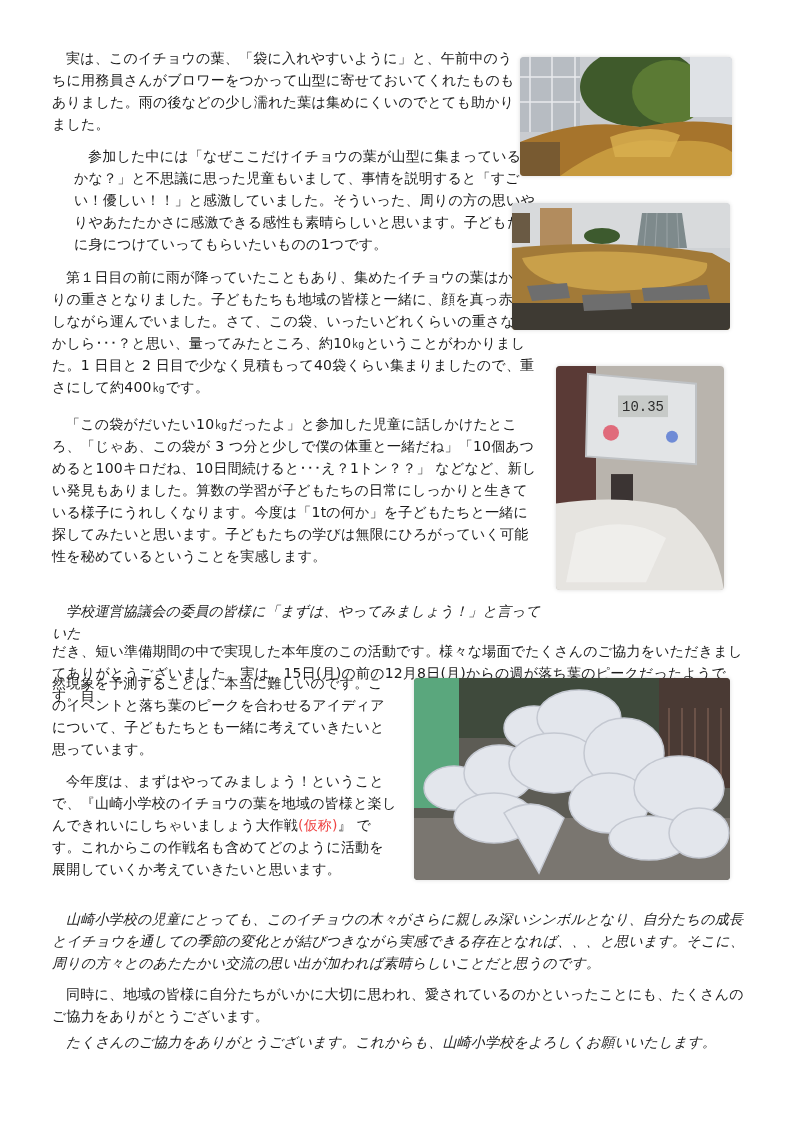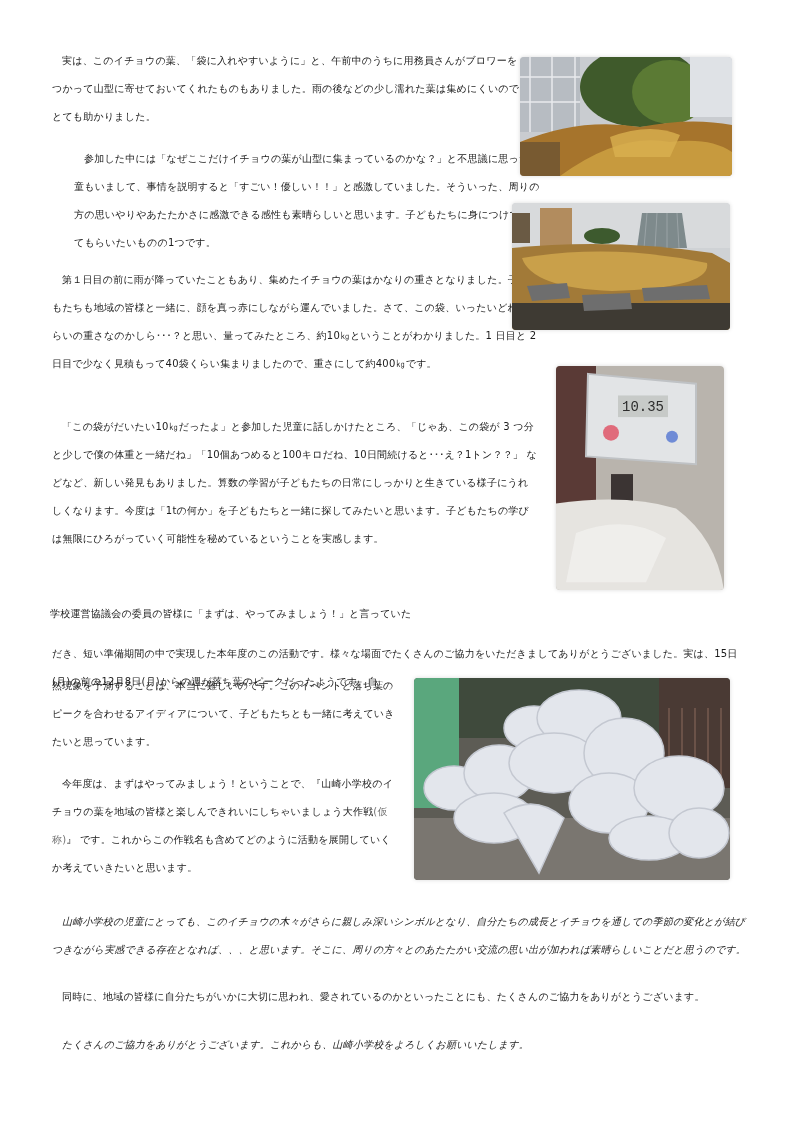--- a/index.html
+++ b/index.html
@@ -1,21 +1,21 @@
 <!DOCTYPE html>
 <html><head>
 <meta charset="utf-8">
 <style>
   html, body { margin:0; padding:0; background:#ffffff; }
   body { width:794px; height:1123px; position:relative; overflow:hidden;
          font-family:"DejaVu Sans", "Liberation Sans", sans-serif; color:#1a1a1a; }
-  .para { position:absolute; font-size:10px; line-height:28px; letter-spacing:0.2px; margin:0; }
+  .para { position:absolute; font-size:14px; line-height:22px; letter-spacing:0.2px; margin:0; }
   .para p { margin:0; text-indent:1em; }
   .para p.cont { text-indent:0; }
-  .red { color:#737373;margin-top:20px; }
+  .red { color:#ef4444;margin-top:20px; }
   .photo { position:absolute; overflow:hidden; border-radius:4px;
            box-shadow:0 0 8px 4px rgba(255,255,255,0.9) inset, 0 0 4px rgba(0,0,0,0.15); }
   .photo svg { display:block; width:100%; height:100%; }
 </style>
 </head>
 <body>
 
 <div class="para" style="left:52px; top:47px; width:470px;">
   <p>実は、このイチョウの葉、「袋に入れやすいように」と、午前中のうちに用務員さんがブロワーをつかって山型に寄せておいてくれたものもありました。雨の後などの少し濡れた葉は集めにくいのでとても助かりました。</p>
 </div>
@@ -25,21 +25,21 @@
 </div>
 
 <div class="para" style="left:52px; top:266px; width:486px;">
   <p>第１日目の前に雨が降っていたこともあり、集めたイチョウの葉はかなりの重さとなりました。子どもたちも地域の皆様と一緒に、顔を真っ赤にしながら運んでいました。さて、この袋、いったいどれくらいの重さなのかしら･･･？と思い、量ってみたところ、約10㎏ということがわかりました。1 日目と 2 日目で少なく見積もって40袋くらい集まりましたので、重さにして約400㎏です。</p>
 </div>
 
 <div class="para" style="left:52px; top:413px; width:486px;">
   <p>「この袋がだいたい10㎏だったよ」と参加した児童に話しかけたところ、「じゃあ、この袋が 3 つ分と少しで僕の体重と一緒だね」「10個あつめると100キロだね、10日間続けると･･･え？1トン？？」 などなど、新しい発見もありました。算数の学習が子どもたちの日常にしっかりと生きている様子にうれしくなります。今度は「1tの何か」を子どもたちと一緒に探してみたいと思います。子どもたちの学びは無限にひろがっていく可能性を秘めているということを実感します。</p>
 </div>
 
-<div class="para" style="left:40px; top:600px; width:500px;">
+<div class="para" style="left:52px; top:600px; width:500px;font-style:italic;">
   <p>学校運営協議会の委員の皆様に「まずは、やってみましょう！」と言っていた</p>
 </div>
 <div class="para" style="left:52px; top:624px; width:700px;margin-top:16px;">
   <p class="cont">だき、短い準備期間の中で実現した本年度のこの活動です。様々な場面でたくさんのご協力をいただきましてありがとうございました。実は、15日(月)の前の12月8日(月)からの週が落ち葉のピークだったようです。自</p>
 </div>
 <div class="para" style="left:52px; top:672px; width:345px;">
   <p class="cont">然現象を予測することは、本当に難しいのです。このイベントと落ち葉のピークを合わせるアイディアについて、子どもたちとも一緒に考えていきたいと思っています。</p>
 </div>
 
 <div class="para" style="left:52px; top:770px; width:345px;">

